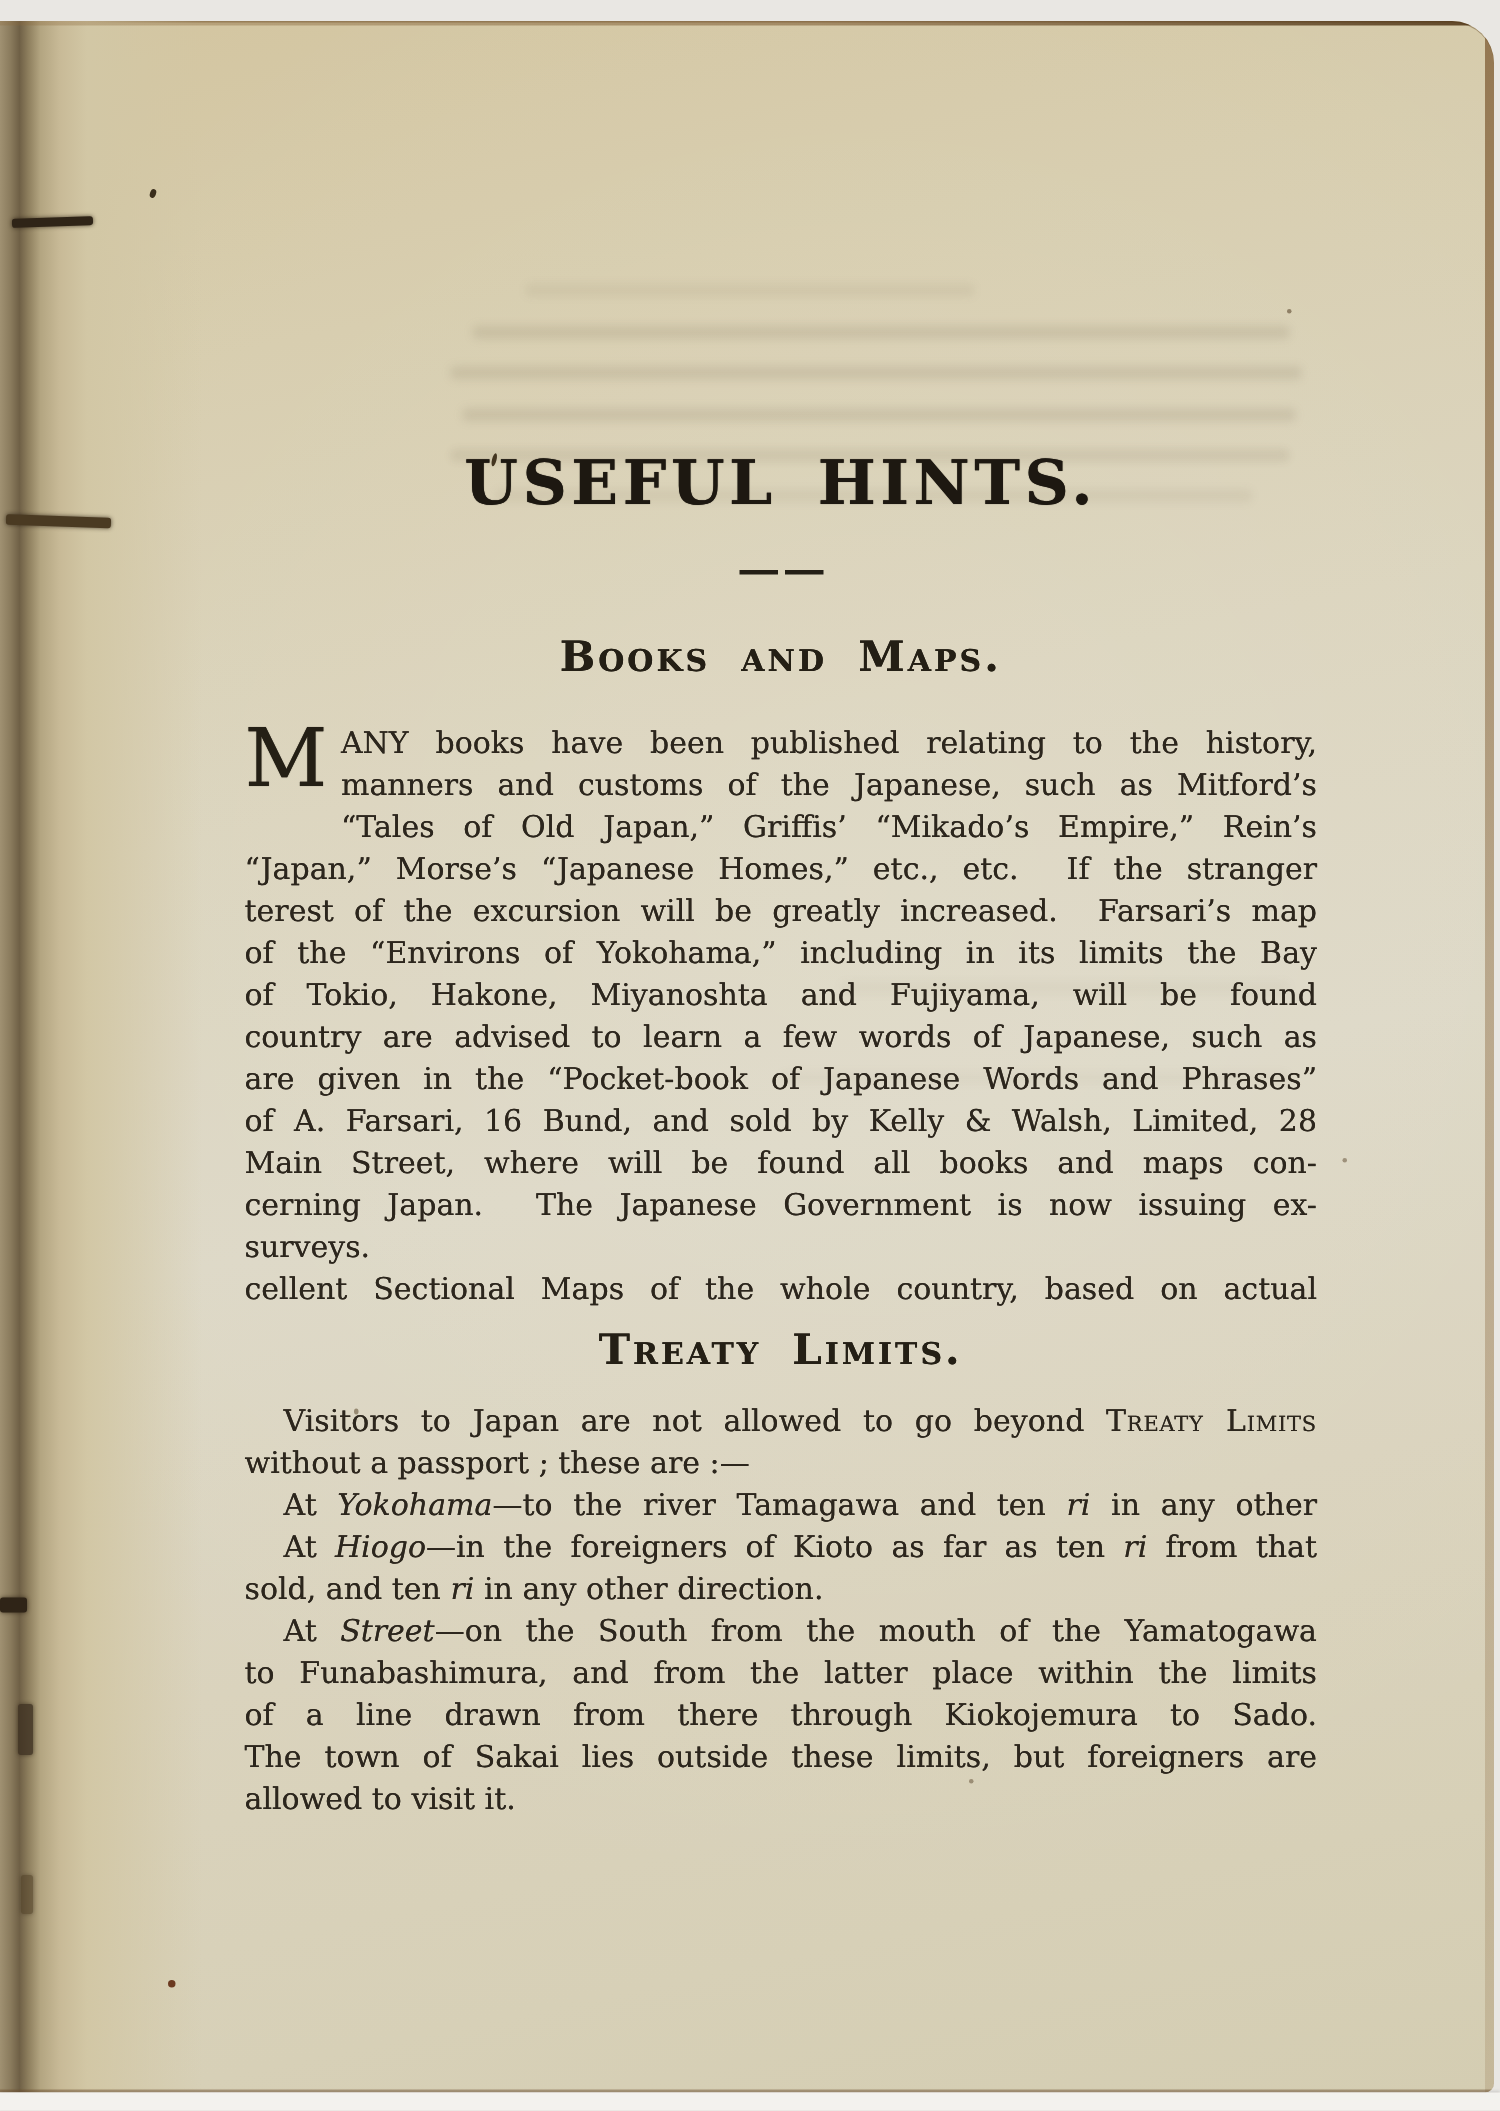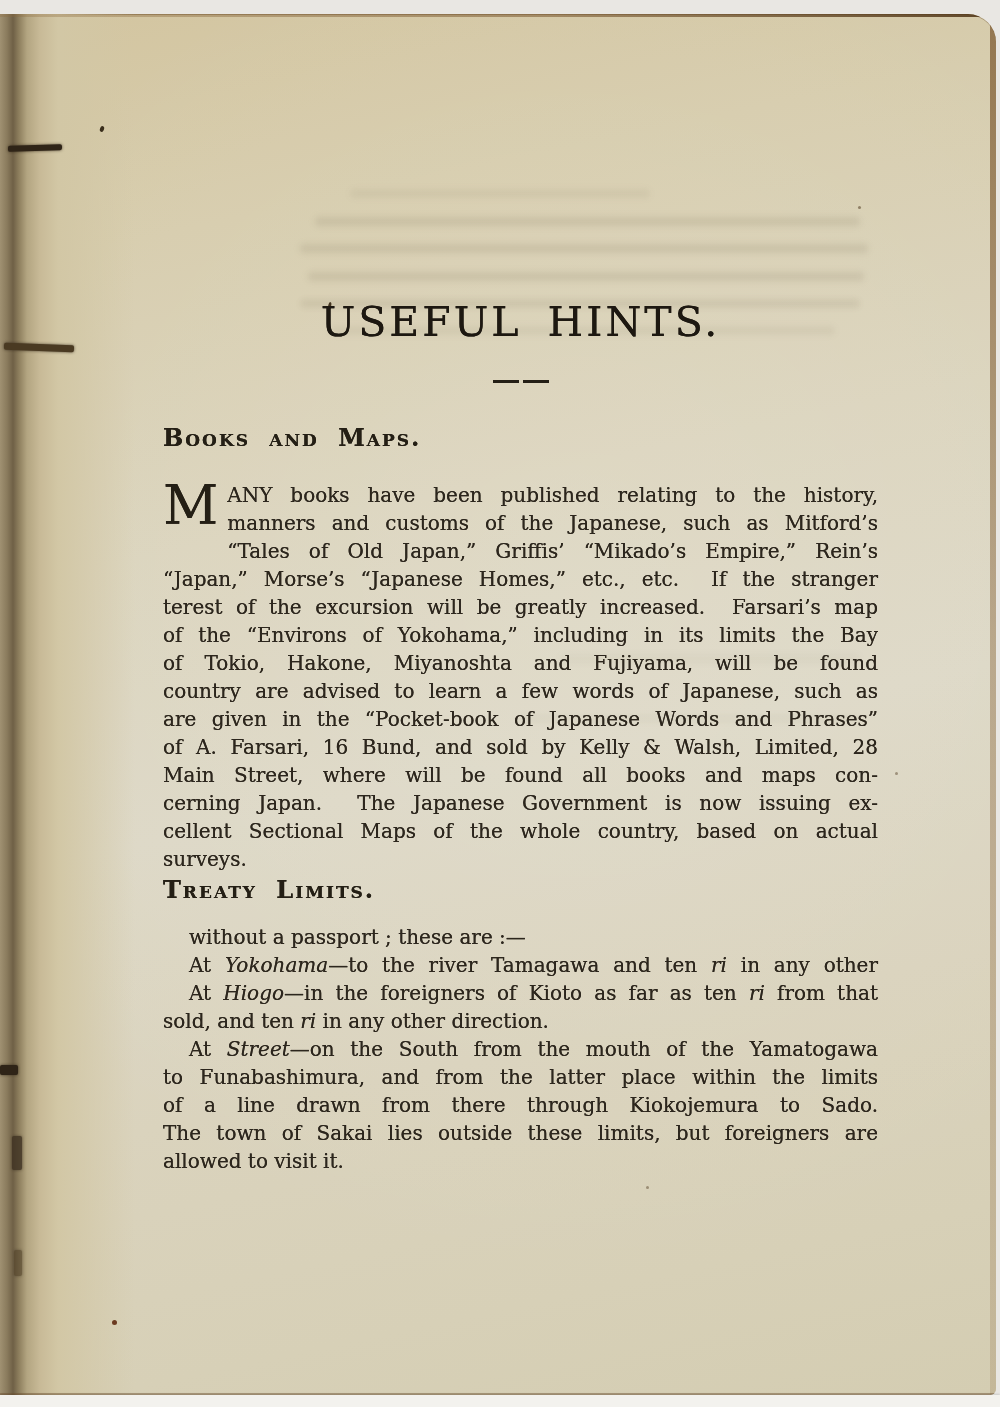--- a/index.html
+++ b/index.html
@@ -49,31 +49,31 @@
   .k2{left:328px;top:288px;width:3px;height:9px;transform:rotate(14deg);background:#433520;}
   .k3{left:112px;top:1306px;width:5px;height:5px;background:#6b3a20;}
   .k4{left:858px;top:192px;width:3px;height:3px;opacity:.6;}
   .k5{left:646px;top:1172px;width:3px;height:3px;opacity:.5;}
   .k6{left:236px;top:925px;width:3px;height:4px;opacity:.55;}
   .k7{left:895px;top:758px;width:3px;height:3px;opacity:.5;}
   
   .content{position:absolute;left:163px;top:0;width:715px;color:#2c261d;}
   .title{
     margin:288px 0 0;text-align:center;font-size:41px;line-height:1;
-    font-weight:400;letter-spacing:3px;word-spacing:10px;color:#1d1811;
+    font-weight:700;letter-spacing:3px;word-spacing:10px;color:#1d1811;
     text-shadow:0 0 .5px #1d1811;
   }
   .divider{width:56px;height:3px;margin:37px auto 0;
     background:linear-gradient(90deg,#241f16 0 46%,rgba(0,0,0,0) 46% 54%,#241f16 54% 100%);}
   .heading{
-    margin:42px 0 0;text-align:left;font-size:24px;line-height:26px;font-weight:600;
+    margin:42px 0 0;text-align:center;font-size:28px;line-height:26px;font-weight:600;
     font-variant:small-caps;letter-spacing:2px;word-spacing:9px;color:#241f15;
     text-shadow:0 0 .4px #241f15;
   }
-  .heading.h-treaty{margin-top:4px;}
+  .heading.h-treaty{margin-top:14px;}
   .para{font-size:20px;line-height:28px;margin:0;text-shadow:0 0 .3px rgba(44,38,29,.9);}
   .para-books{margin-top:30px;}
   .pt1{margin-top:20px;}
   .line{text-align:justify;text-align-last:justify;height:28px;overflow:visible;}
   .line.last{text-align-last:left;}
   .para-t .line:first-child{text-indent:26px;}
   .dropcap{
     float:left;font-size:54px;line-height:46px;height:55px;
     padding:2px 9px 0 0;color:#241f15;text-shadow:0 0 .5px #241f15;
   }
@@ -125,26 +125,27 @@
           <div class="line"><span>“Tales of Old Japan,” Griffis’ “Mikado’s Empire,” Rein’s</span></div>
           <div class="line"><span>“Japan,” Morse’s “Japanese Homes,” etc., etc.&nbsp; If the stranger</span></div>
           <div class="line"><span>terest of the excursion will be greatly increased.&nbsp; Farsari’s map</span></div>
           <div class="line"><span>of the “Environs of Yokohama,” including in its limits the Bay</span></div>
           <div class="line"><span>of Tokio, Hakone, Miyanoshta and Fujiyama, will be found</span></div>
           <div class="line"><span>country are advised to learn a few words of Japanese, such as</span></div>
           <div class="line"><span>are given in the “Pocket-book of Japanese Words and Phrases”</span></div>
           <div class="line"><span>of A. Farsari, 16 Bund, and sold by Kelly &amp; Walsh, Limited, 28</span></div>
           <div class="line"><span>Main Street, where will be found all books and maps con-</span></div>
           <div class="line"><span>cerning Japan.&nbsp; The Japanese Government is now issuing ex-</span></div>
+          <div class="line last"><span>surveys.</span></div>
           <div class="line"><span>cellent Sectional Maps of the whole country, based on actual</span></div>
-          <div class="line last"><span>surveys.</span></div>
         </div>
 
       <h2 class="heading h-treaty">Treaty Limits.</h2>
       <div class="para para-t pt1">
+          <div class="line"><span>Visitors to Japan are not allowed to go beyond </span><span class="smallcaps">Treaty Limits</span></div>
           <div class="line last"><span>without a passport ; these are :—</span></div>
         </div>
       <div class="para para-t">
           <div class="line"><span>At </span><span class="italic">Yokohama</span><span>—to the river Tamagawa and ten </span><span class="italic">ri</span><span> in any other</span></div>
         </div>
       <div class="para para-t">
           <div class="line"><span>At </span><span class="italic">Hiogo</span><span>—in the foreigners of Kioto as far as ten </span><span class="italic">ri</span><span> from that</span></div>
           <div class="line last"><span>sold, and ten </span><span class="italic">ri</span><span> in any other direction.</span></div>
         </div>
       <div class="para para-t">

